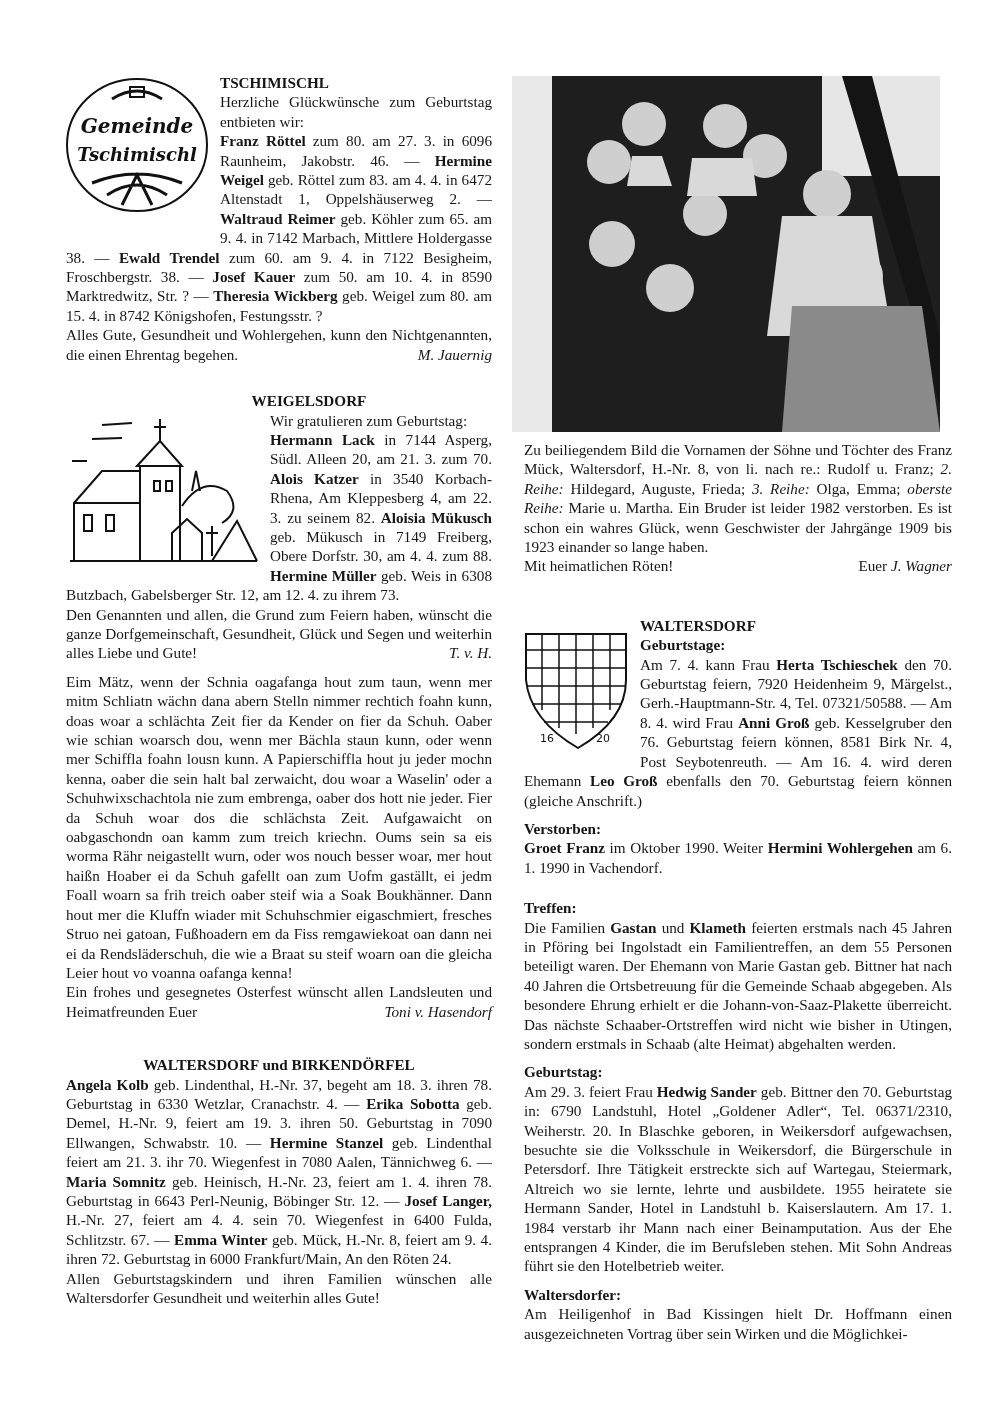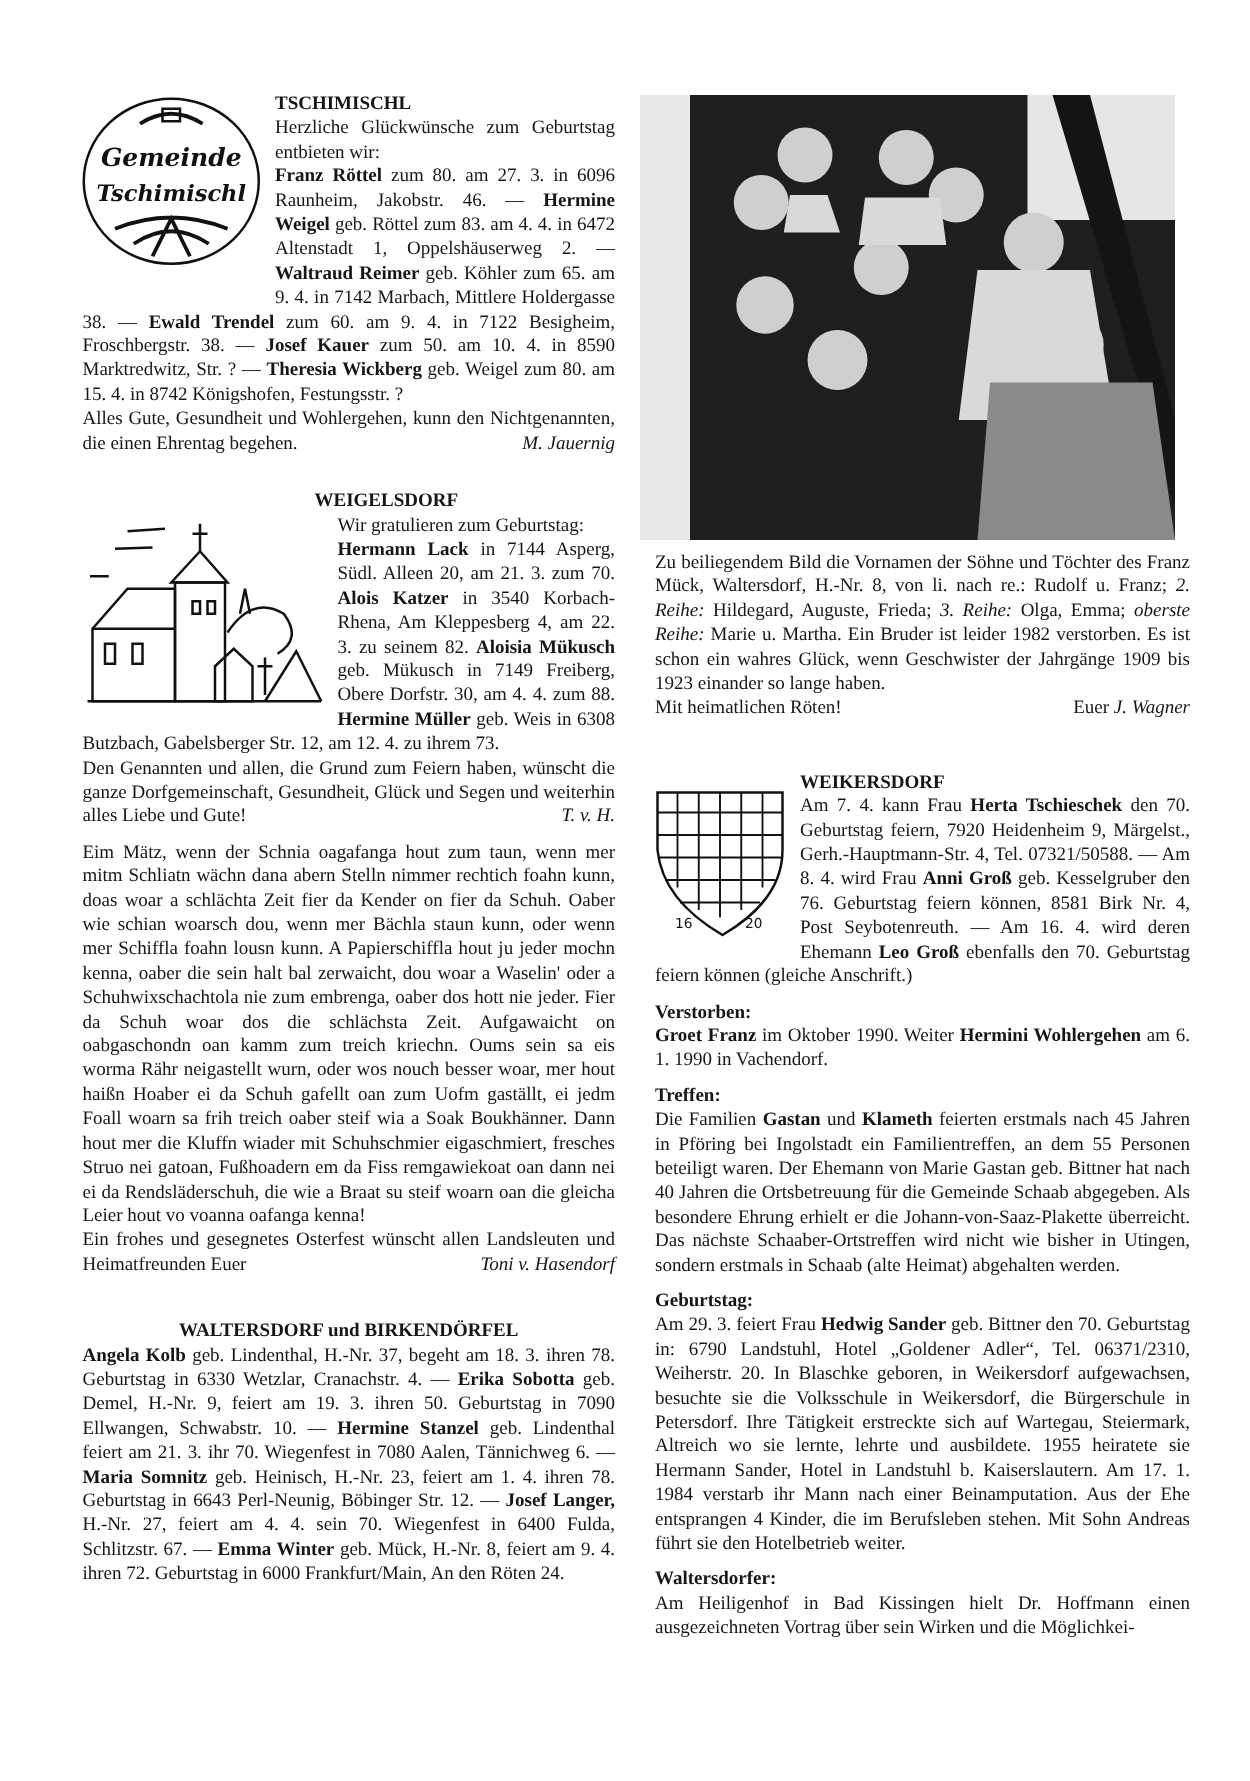--- a/index.html
+++ b/index.html
@@ -82,20 +82,21 @@
     <p>Ein frohes und gesegnetes Osterfest wünscht allen Landsleuten und Heimatfreunden Euer</p>
     <div class="sig" style="margin-top:-19.4px;">
       <span></span>
         <span class="who">Toni v. Hasendorf</span>
     </div>
   </section>
 
   <section style="margin-top:34px;">
     <p class="h">WALTERSDORF und BIRKENDÖRFEL</p>
     <p id="walt-list"><b>Angela Kolb</b><span> geb. Lindenthal, H.-Nr. 37, begeht am 18. 3. ihren 78. Geburtstag in 6330 Wetzlar, Cranachstr. 4. — </span><b>Erika Sobotta</b><span> geb. Demel, H.-Nr. 9, feiert am 19. 3. ihren 50. Geburtstag in 7090 Ellwangen, Schwabstr. 10. — </span><b>Hermine Stanzel</b><span> geb. Lindenthal feiert am 21. 3. ihr 70. Wiegenfest in 7080 Aalen, Tännichweg 6. — </span><b>Maria Somnitz</b><span> geb. Heinisch, H.-Nr. 23, feiert am 1. 4. ihren 78. Geburtstag in 6643 Perl-Neunig, Böbinger Str. 12. — </span><b>Josef Langer,</b><span> H.-Nr. 27, feiert am 4. 4. sein 70. Wiegenfest in 6400 Fulda, Schlitzstr. 67. — </span><b>Emma Winter</b><span> geb. Mück, H.-Nr. 8, feiert am 9. 4. ihren 72. Geburtstag in 6000 Frankfurt/Main, An den Röten 24.</span></p>
+    <p>Allen Geburtstagskindern und ihren Familien wünschen alle Waltersdorfer Gesundheit und weiterhin alles Gute!</p>
   </section>
 </div>
 
 <div class="photo" title="Gruppenfoto der Söhne und Töchter des Franz Mück">
   <svg width="428" height="356" viewBox="0 0 428 356">
     <rect width="428" height="356" fill="#1e1e1e"></rect>
     <rect x="0" y="0" width="40" height="356" fill="#e8e8e8"></rect>
     <rect x="310" y="0" width="118" height="100" fill="#e6e6e6"></rect>
     <polygon points="330,0 360,0 428,260 428,330" fill="#141414"></polygon>
     <g fill="#cfcfcf">
@@ -138,27 +139,28 @@
           <line x1="4" y1="20" x2="104" y2="20"></line>
             <line x1="4" y1="38" x2="104" y2="38"></line>
             <line x1="5" y1="56" x2="103" y2="56"></line>
           <line x1="10" y1="74" x2="98" y2="74"></line>
             <line x1="22" y1="92" x2="86" y2="92"></line>
         </g>
         <text x="18" y="112" font-size="11" font-family="DejaVu Sans, sans-serif" fill="#111">16</text>
         <text x="74" y="112" font-size="11" font-family="DejaVu Sans, sans-serif" fill="#111">20</text>
       </svg>
     </div>
-    <p class="h" style="text-align:left; padding-left:30px;">WEIKERSDORF</p>
+    <p class="h" style="text-align:left; padding-left:30px;">WALTERSDORF</p>
+    <p class="hl">Geburtstage:</p>
     <p id="weik-geb"><span>Am 7. 4. kann Frau </span><b>Herta Tschieschek</b><span> den 70. Geburtstag feiern, 7920 Heidenheim 9, Märgelst., Gerh.-Hauptmann-Str. 4, Tel. 07321/50588. — Am 8. 4. wird Frau </span><b>Anni Groß</b><span> geb. Kesselgruber den 76. Geburtstag feiern können, 8581 Birk Nr. 4, Post Seybotenreuth. — Am 16. 4. wird deren Ehemann </span><b>Leo Groß</b><span> ebenfalls den 70. Geburtstag feiern können (gleiche Anschrift.)</span></p>
 
     <p class="hl" style="margin-top:9px;">Verstorben:</p>
     <p id="weik-ver"><b>Groet Franz</b><span> im Oktober 1990. Weiter </span><b>Hermini Wohlergehen</b><span> am 6. 1. 1990 in Vachendorf.</span></p>
 
-    <p class="hl" style="margin-top:9px;">Treffen:</p>
+    <p class="hl" style="margin-top:21px;">Treffen:</p>
     <p id="weik-tre"><span>Die Familien </span><b>Gastan</b><span> und </span><b>Klameth</b><span> feierten erstmals nach 45 Jahren in Pföring bei Ingolstadt ein Familientreffen, an dem 55 Personen beteiligt waren. Der Ehemann von Marie Gastan geb. Bittner hat nach 40 Jahren die Ortsbetreuung für die Gemeinde Schaab abgegeben. Als besondere Ehrung erhielt er die Johann-von-Saaz-Plakette überreicht. Das nächste Schaaber-Ortstreffen wird nicht wie bisher in Utingen, sondern erstmals in Schaab (alte Heimat) abgehalten werden.</span></p>
 
     <p class="hl" style="margin-top:9px;">Geburtstag:</p>
     <p id="weik-geb2"><span>Am 29. 3. feiert Frau </span><b>Hedwig Sander</b><span> geb. Bittner den 70. Geburtstag in: 6790 Landstuhl, Hotel „Goldener Adler“, Tel. 06371/2310, Weiherstr. 20. In Blaschke geboren, in Weikersdorf aufgewachsen, besuchte sie die Volksschule in Weikersdorf, die Bürgerschule in Petersdorf. Ihre Tätigkeit erstreckte sich auf Wartegau, Steiermark, Altreich wo sie lernte, lehrte und ausbildete. 1955 heiratete sie Hermann Sander, Hotel in Landstuhl b. Kaiserslautern. Am 17. 1. 1984 verstarb ihr Mann nach einer Beinamputation. Aus der Ehe entsprangen 4 Kinder, die im Berufsleben stehen. Mit Sohn Andreas führt sie den Hotelbetrieb weiter.</span></p>
 
     <p class="hl" style="margin-top:9px;">Waltersdorfer:</p>
     <p>Am Heiligenhof in Bad Kissingen hielt Dr. Hoffmann einen ausgezeichneten Vortrag über sein Wirken und die Möglichkei-</p>
   </section>
 </div>
 

